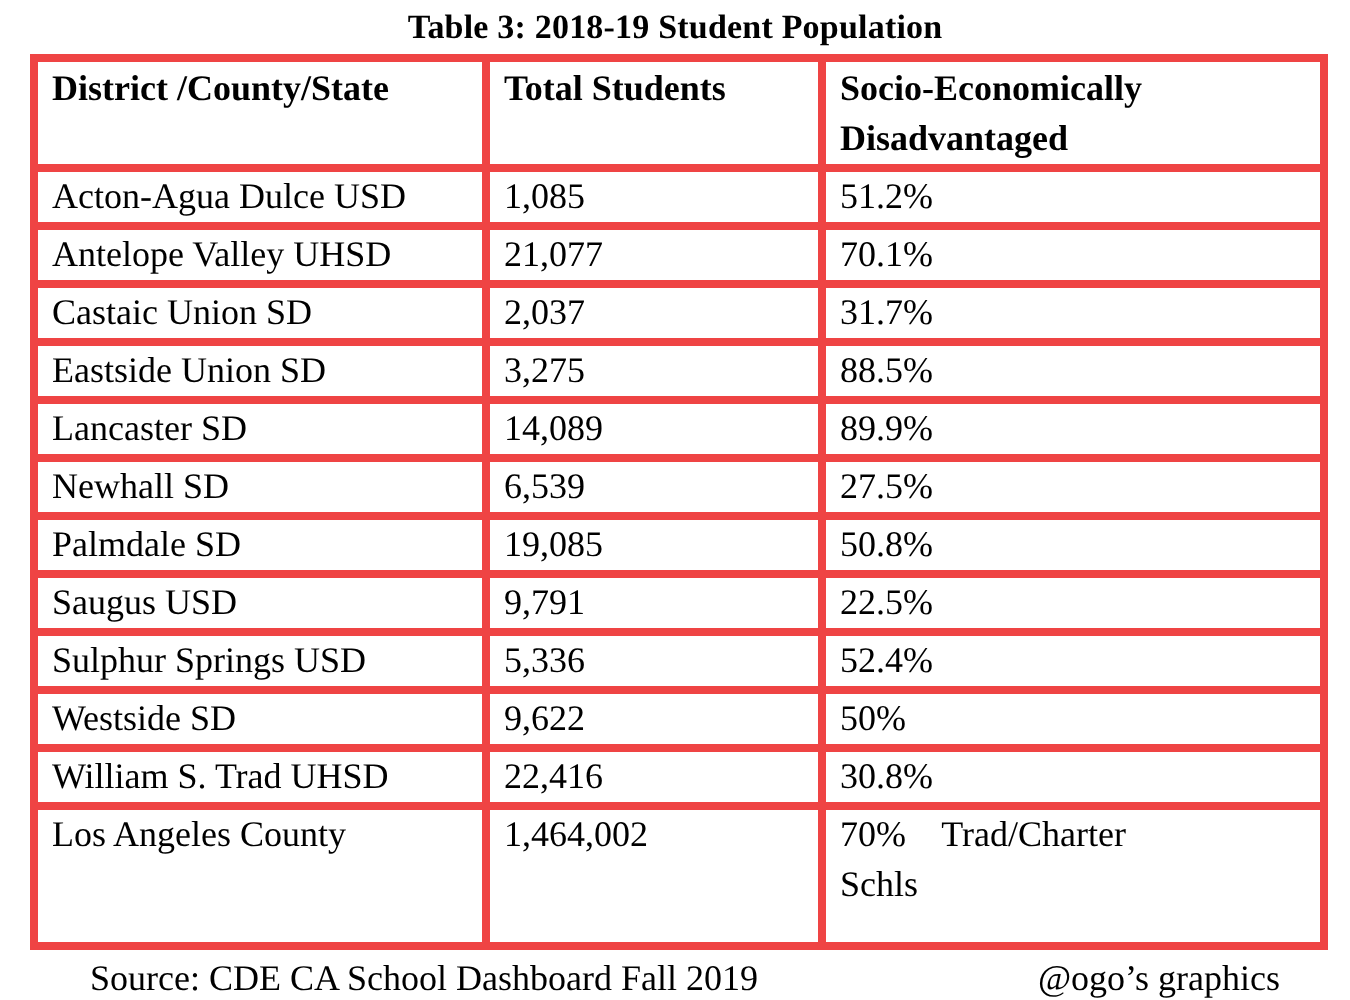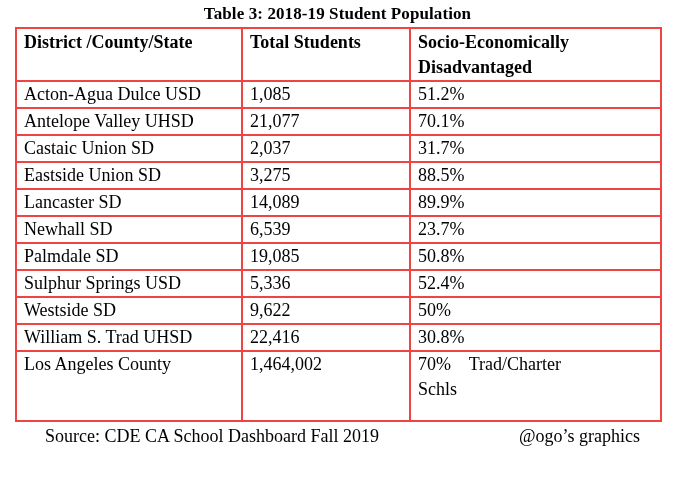--- a/index.html
+++ b/index.html
@@ -26,21 +26,21 @@
     border-collapse: collapse;
     table-layout: fixed;
     margin-left: 15px;
     margin-top: 2px;
     width: 645px;
   }
   col.c1 { width: 226px; }
   col.c2 { width: 168px; }
   col.c3 { width: 251px; }
   th, td {
-    border: 2px solid #ef4444;
+    border: 4px solid #ef4444;
     font-size: 18px;
     line-height: 25px;
     padding: 0 4px 0 7px;
     text-align: left;
     vertical-align: top;
     white-space: pre-wrap;
     overflow: hidden;
   }
   th { font-weight: bold; padding-top: 1px; }
   tr.header-row   { height: 50px; }
@@ -95,26 +95,31 @@
       <td>88.5%</td>
     </tr>
     <tr class="single-row">
       <td>Lancaster SD</td>
       <td>14,089</td>
       <td>89.9%</td>
     </tr>
     <tr class="single-row">
       <td>Newhall SD</td>
       <td>6,539</td>
-      <td>23.7%</td>
+      <td>27.5%</td>
     </tr>
     <tr class="single-row">
       <td>Palmdale SD</td>
       <td>19,085</td>
       <td>50.8%</td>
+    </tr>
+    <tr class="single-row">
+      <td>Saugus USD</td>
+      <td>9,791</td>
+      <td>22.5%</td>
     </tr>
     <tr class="single-row">
       <td>Sulphur Springs USD</td>
       <td>5,336</td>
       <td>52.4%</td>
     </tr>
     <tr class="single-row">
       <td>Westside SD</td>
       <td>9,622</td>
       <td>50%</td>

